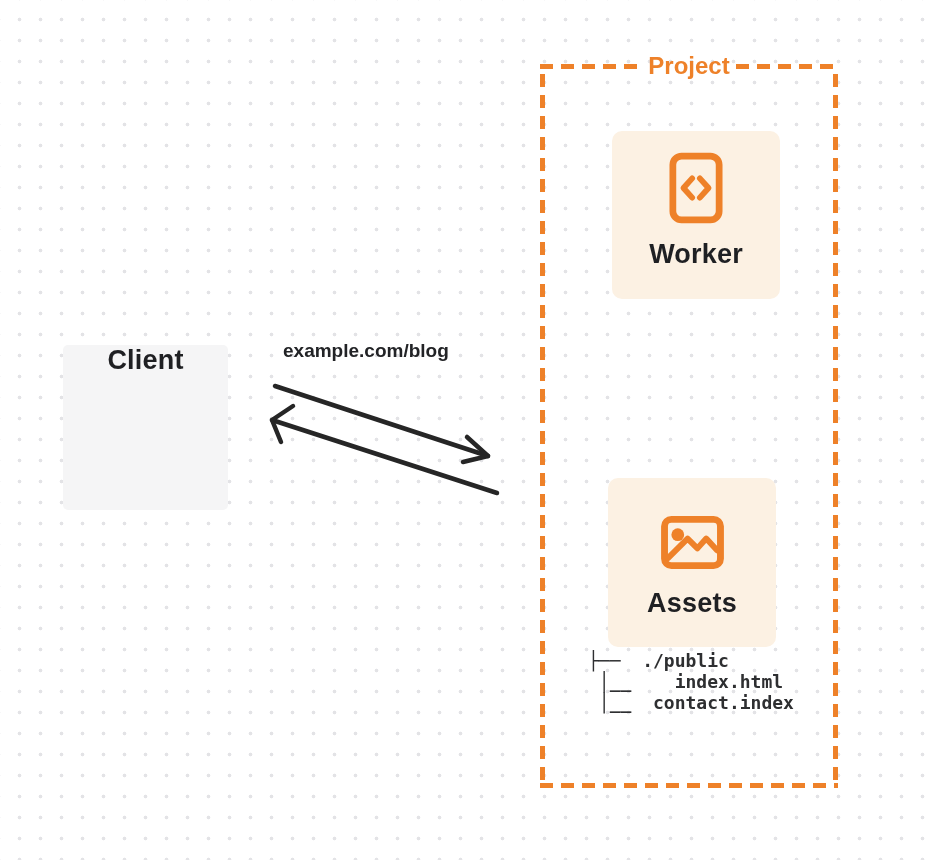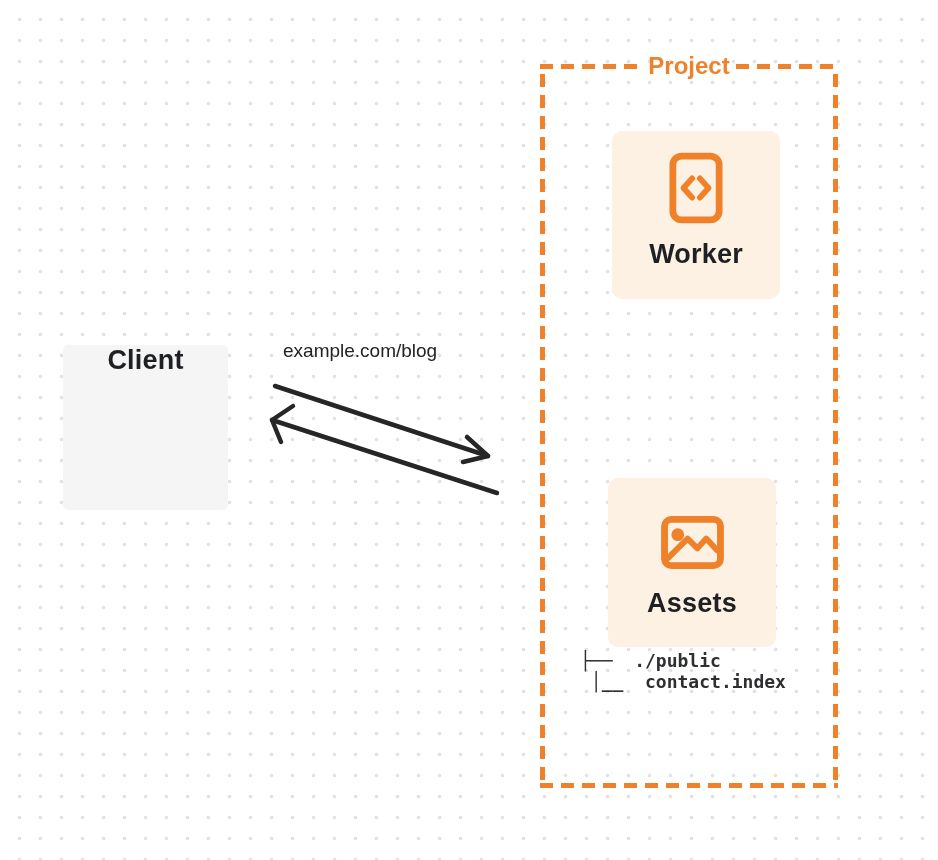--- a/index.html
+++ b/index.html
@@ -31,21 +31,21 @@
     font-weight: 700;
     color: #1f2023;
     letter-spacing: 0.2px;
   }
 
   
   .request-label {
     position: absolute;
     left: 283px; top: 340px;
     font-size: 19px;
-    font-weight: 400;
+    font-weight: 700;
     color: #222326;
   }
 
   
   .arrows {
     position: absolute;
     left: 0; top: 0;
     width: 938px; height: 860px;
     pointer-events: none;
   }
@@ -103,21 +103,21 @@
   .card-assets { left: 68px; top: 412px; height: 169px; }
   .card-worker .icon-wrap { margin-top: 21px; }
   .card-assets .icon-wrap { margin-top: 38px; }
   .card-worker .node-label { margin-top: 15px; }
   .card-assets .node-label { margin-top: 19px; }
   .icon-wrap { display: block; line-height: 0; }
 
   
   .tree {
     position: absolute;
-    left: 40px; top: 584px;
+    left: 48px; top: 584px;
     font-family: "DejaVu Sans Mono", "Liberation Mono", monospace;
     font-size: 18px;
     font-weight: 700;
     line-height: 21px;
     color: #2e2f31;
   }
   .tree-line { white-space: pre; }
 </style>
 </head>
 <body>
@@ -168,17 +168,18 @@
           <rect x="3.5" y="3.5" width="57" height="47" rx="7" stroke-width="7"></rect>
           <circle cx="17" cy="19" r="6.5" fill="#ee8129" stroke="none"></circle>
           <path d="M7 43 L27 23 L37 33 L46 23 L57 35" stroke-width="6"></path>
         </svg>
       </span>
       <span class="node-label">Assets</span>
     </div>
 
     <div class="tree">
       <div class="tree-line">├──  ./public</div>
+      <div class="tree-line"> │__    index.html</div>
       <div class="tree-line"> │__  contact.index</div>
     </div>
   </div>
 
 </div>
 
 </body></html>

